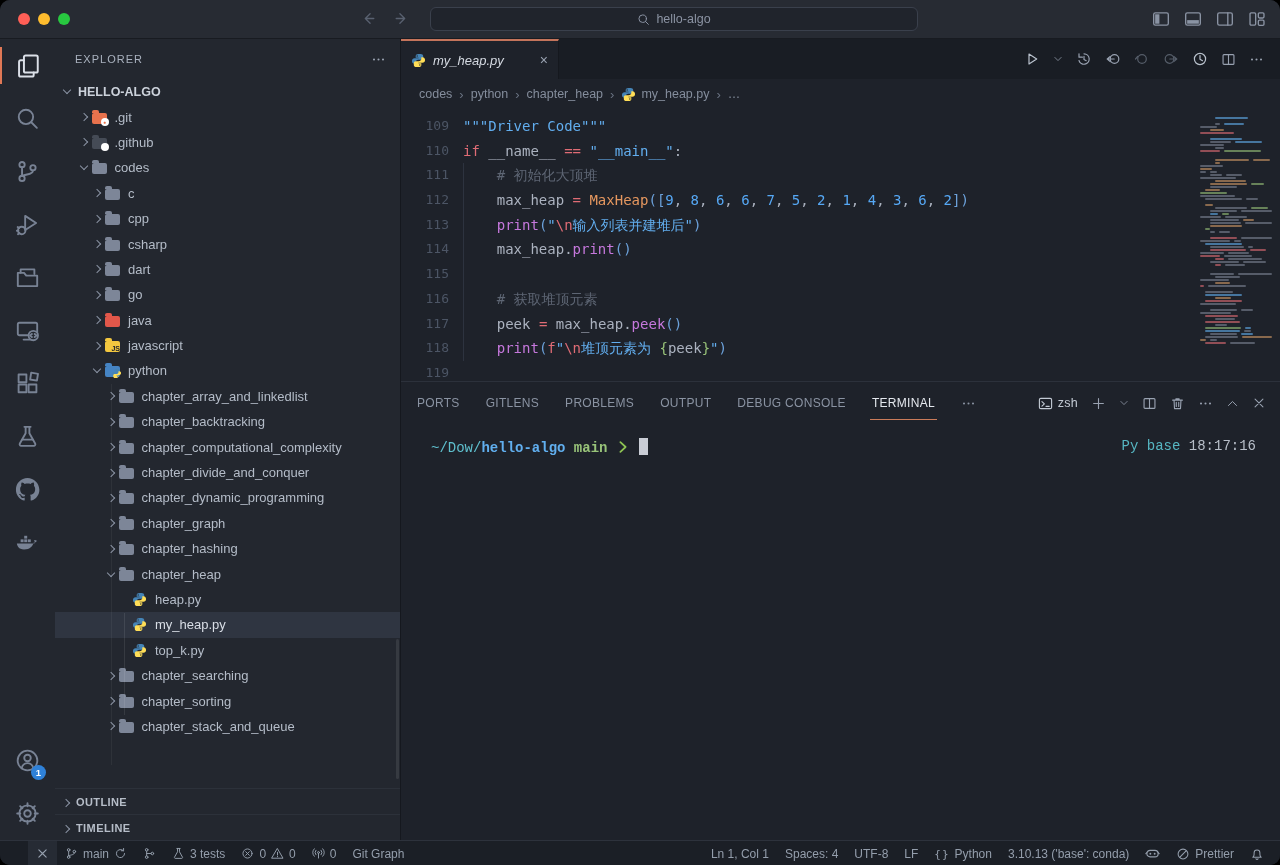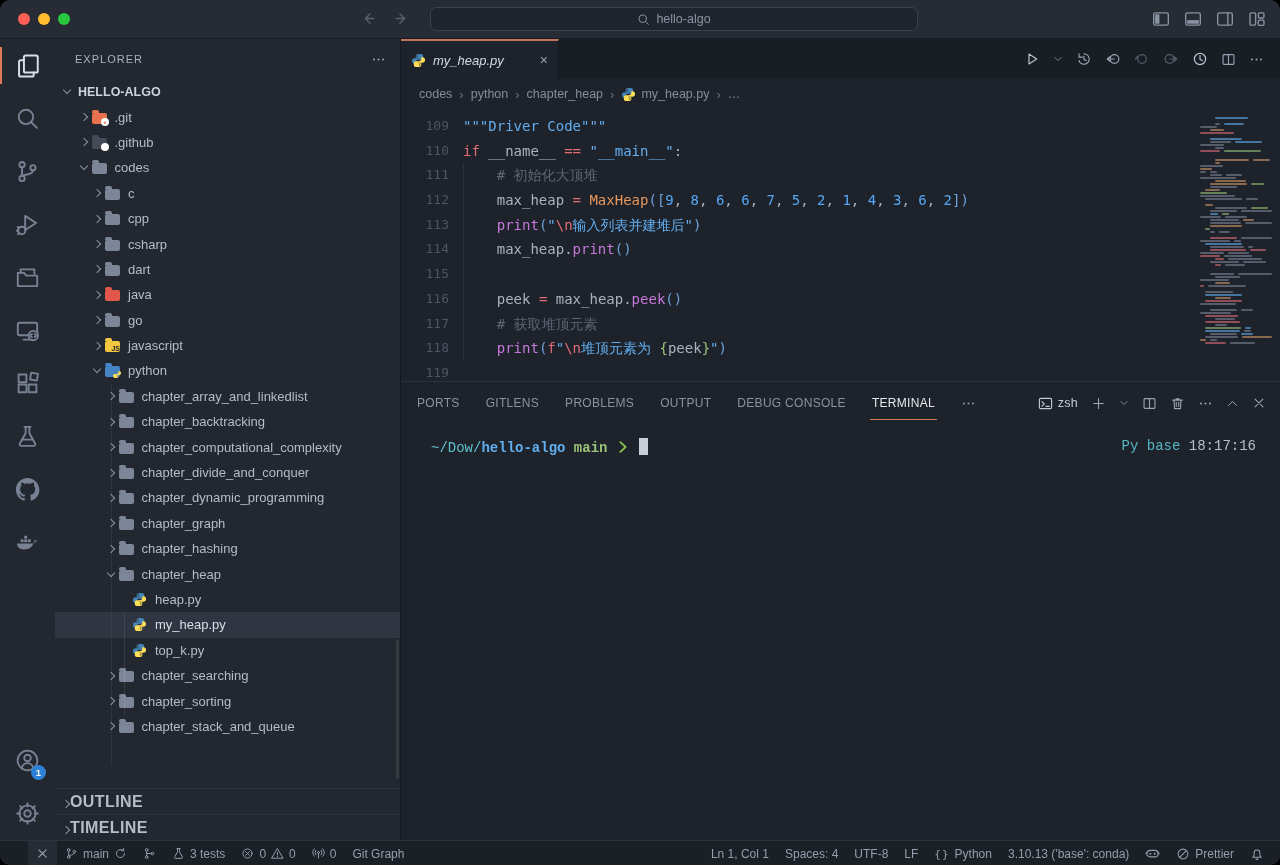--- a/index.html
+++ b/index.html
@@ -43,22 +43,22 @@
   .dim{color:#6b7380;}
   .folder{width:15px;height:11px;border-radius:2px;position:relative;display:inline-block;flex-shrink:0;margin-top:2px;}
   .folder::before{content:"";position:absolute;top:-3px;left:0;width:7px;height:3px;border-radius:2px 2px 0 0;background:inherit;}
   .folder .g{position:absolute;font-weight:bold;color:#20242c;font-size:7px;right:0px;bottom:0px;line-height:7px;}
   .folder .gw{position:absolute;right:-2px;bottom:-2px;width:8px;height:8px;border-radius:50%;background:#fff;
     color:#20242c;font-size:7px;font-weight:bold;display:flex;align-items:center;justify-content:center;line-height:8px;}
   .folder .gp{position:absolute;right:-4px;bottom:-4px;}
   .treeguide{position:absolute;width:0;border-left:1px solid rgba(255,255,255,.09);}
   .sb-scroll{position:absolute;right:1px;top:600px;width:3px;height:140px;background:rgba(255,255,255,.09);border-radius:2px;}
   .sections{flex-shrink:0;}
-  .sec{height:25px;border-top:1px solid #2c313a;display:flex;align-items:center;font-weight:bold;font-size:16px;
-    color:#b6bdc8;padding-left:8px;gap:1px;letter-spacing:.4px;}
+  .sec{height:25px;border-top:1px solid #2c313a;display:flex;align-items:center;font-weight:bold;font-size:11px;
+    color:#b6bdc8;padding-left:8px;gap:7px;letter-spacing:.4px;}
 
   
   .editor-region{flex:1;display:flex;flex-direction:column;background:#1e222a;min-width:0;}
   .tabstrip{height:40px;background:#191d24;display:flex;flex-shrink:0;}
   .tab{width:158px;box-sizing:border-box;background:#1e222a;border-top:2px solid #c4745b;border-right:1px solid #15181e;
     display:flex;align-items:center;gap:7px;padding:0 10px;color:#d5dae2;font-size:13px;font-style:italic;}
   .tab .close{margin-left:auto;color:#9aa3b2;font-style:normal;font-size:14px;}
   .toolbar{margin-left:auto;display:flex;align-items:center;gap:13px;padding-right:16px;color:#98a1b0;}
   .toolbar .dimmed{color:#555d69;}
   .toolbar .bright{color:#b9c2cd;}
@@ -360,30 +360,30 @@
               <span class="chev r"></span>
             </span>
             <span class="folder" style="background: rgb(125, 134, 152);"></span>
             <span class="label">dart</span>
           </div>
           <div class="row">
             <span style="display: inline-block; width: 34px; flex-shrink: 0;"></span>
             <span class="chevbox">
               <span class="chev r"></span>
             </span>
+            <span class="folder" style="background: rgb(125, 134, 152);"></span>
+            <span class="label">go</span>
+          </div>
+          <div class="row">
+            <span style="display: inline-block; width: 34px; flex-shrink: 0;"></span>
+            <span class="chevbox">
+              <span class="chev r"></span>
+            </span>
             <span class="folder" style="background: rgb(226, 87, 74);"></span>
             <span class="label">java</span>
-          </div>
-          <div class="row">
-            <span style="display: inline-block; width: 34px; flex-shrink: 0;"></span>
-            <span class="chevbox">
-              <span class="chev r"></span>
-            </span>
-            <span class="folder" style="background: rgb(125, 134, 152);"></span>
-            <span class="label">go</span>
           </div>
           <div class="row">
             <span style="display: inline-block; width: 34px; flex-shrink: 0;"></span>
             <span class="chevbox">
               <span class="chev r"></span>
             </span>
             <span class="folder" style="background: rgb(243, 199, 63);">
               <span class="g">JS</span>
             </span>
             <span class="label">javascript</span>
@@ -653,22 +653,22 @@
             <div>119</div>
           </div>
         <div class="code" id="code">
             <div class="cl"><span class="tk-str">"""Driver Code"""</span></div>
             <div class="cl"><span class="tk-kw">if </span><span class="tk-fg">__name__ </span><span class="tk-kw">== </span><span class="tk-str">"__main__"</span><span class="tk-fg">:</span></div>
             <div class="cl ind"><span class="tk-fg">    </span><span class="tk-cmt"># 初始化大顶堆</span></div>
             <div class="cl ind"><span class="tk-fg">    </span><span class="tk-fg">max_heap </span><span class="tk-kw">= </span><span class="tk-cls">MaxHeap</span><span class="tk-par">([</span><span class="tk-num">9</span><span class="tk-fg">, </span><span class="tk-num">8</span><span class="tk-fg">, </span><span class="tk-num">6</span><span class="tk-fg">, </span><span class="tk-num">6</span><span class="tk-fg">, </span><span class="tk-num">7</span><span class="tk-fg">, </span><span class="tk-num">5</span><span class="tk-fg">, </span><span class="tk-num">2</span><span class="tk-fg">, </span><span class="tk-num">1</span><span class="tk-fg">, </span><span class="tk-num">4</span><span class="tk-fg">, </span><span class="tk-num">3</span><span class="tk-fg">, </span><span class="tk-num">6</span><span class="tk-fg">, </span><span class="tk-num">2</span><span class="tk-par">])</span></div>
             <div class="cl ind"><span class="tk-fg">    </span><span class="tk-fn">print</span><span class="tk-par">(</span><span class="tk-str">"</span><span class="tk-esc">\n</span><span class="tk-str">输入列表并建堆后"</span><span class="tk-par">)</span></div>
             <div class="cl ind"><span class="tk-fg">    </span><span class="tk-fg">max_heap.</span><span class="tk-fn">print</span><span class="tk-par">()</span></div>
             <div class="cl ind"></div>
+            <div class="cl ind"><span class="tk-fg">    </span><span class="tk-cmt"># 获取堆顶元素</span></div>
             <div class="cl ind"><span class="tk-fg">    </span><span class="tk-fg">peek </span><span class="tk-kw">= </span><span class="tk-fg">max_heap.</span><span class="tk-fn">peek</span><span class="tk-par">()</span></div>
-            <div class="cl ind"><span class="tk-fg">    </span><span class="tk-cmt"># 获取堆顶元素</span></div>
             <div class="cl ind"><span class="tk-fg">    </span><span class="tk-fn">print</span><span class="tk-par">(</span><span class="tk-kw">f</span><span class="tk-str">"</span><span class="tk-esc">\n</span><span class="tk-str">堆顶元素为 </span><span class="tk-brc">{</span><span class="tk-fg">peek</span><span class="tk-brc">}</span><span class="tk-str">"</span><span class="tk-par">)</span></div>
             <div class="cl"></div>
           </div>
         <div class="minimap" id="minimap">
             <div class="mm-row">
               <span style="background: rgb(97, 175, 239); margin-left: 15px; width: 32.7242px;"></span>
             </div>
             <div class="mm-row"></div>
             <div class="mm-row">
               <span style="background: rgb(124, 132, 148); margin-left: 15px; width: 4.54334px;"></span>

